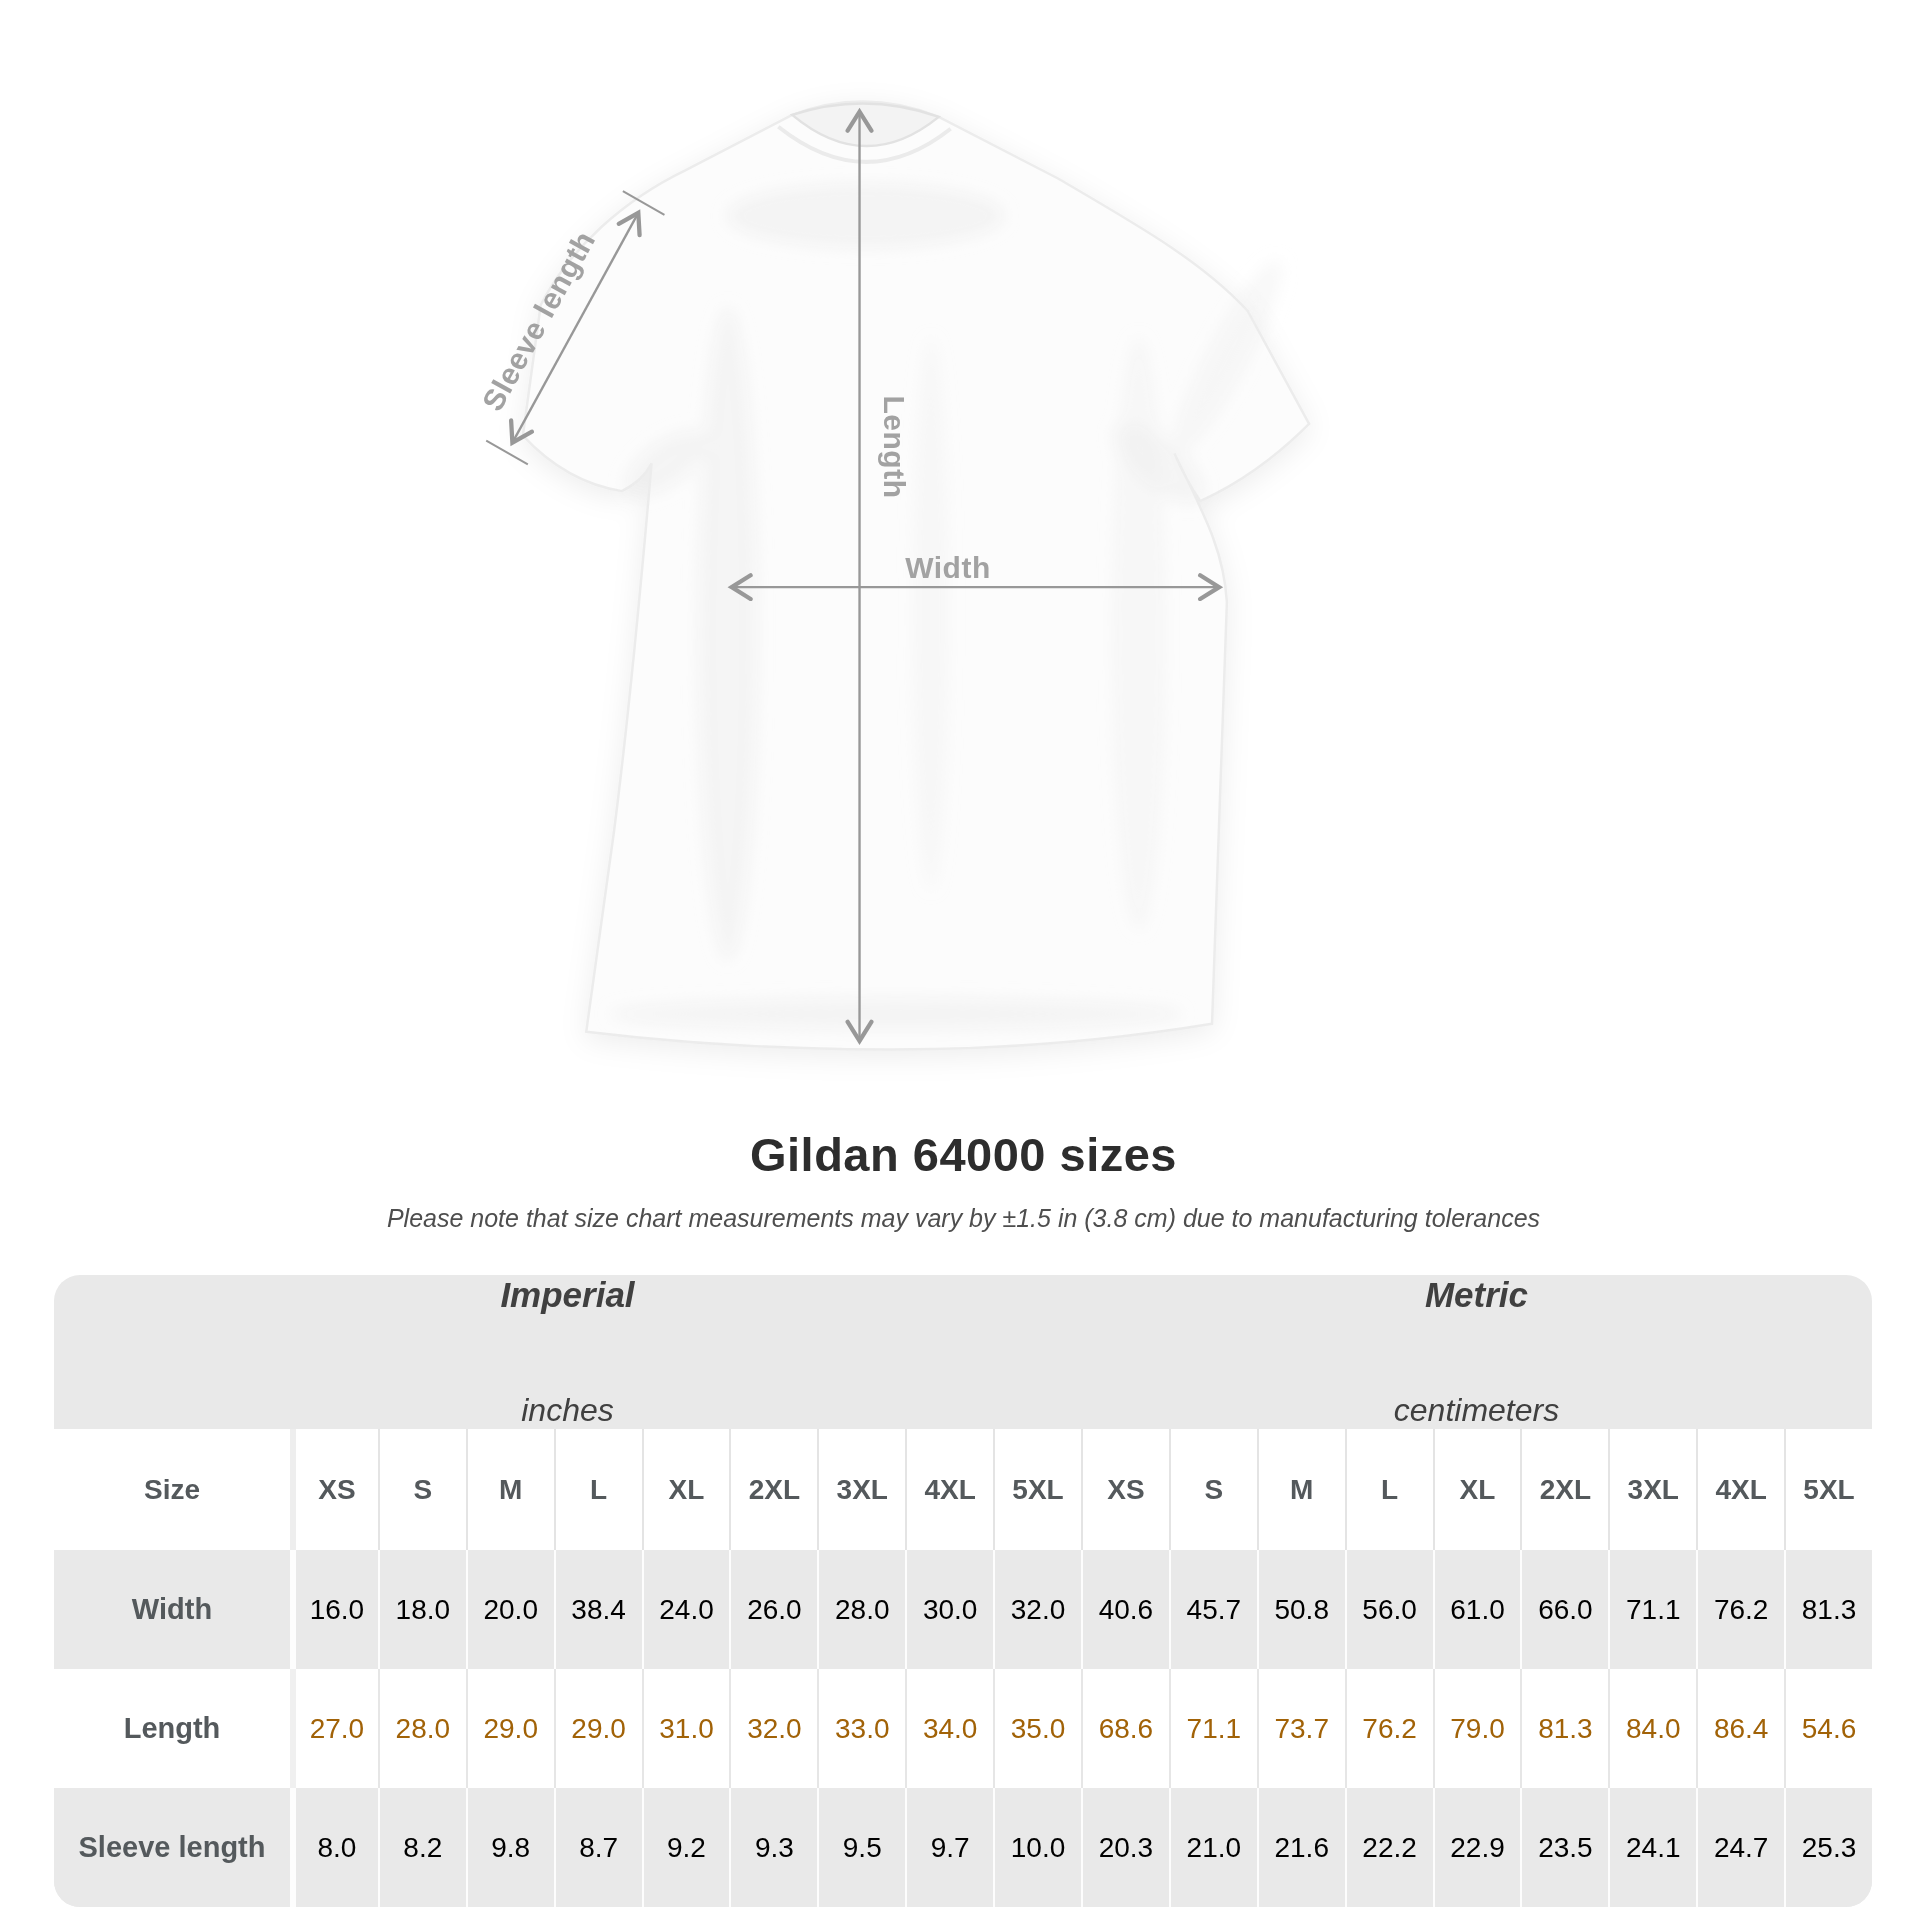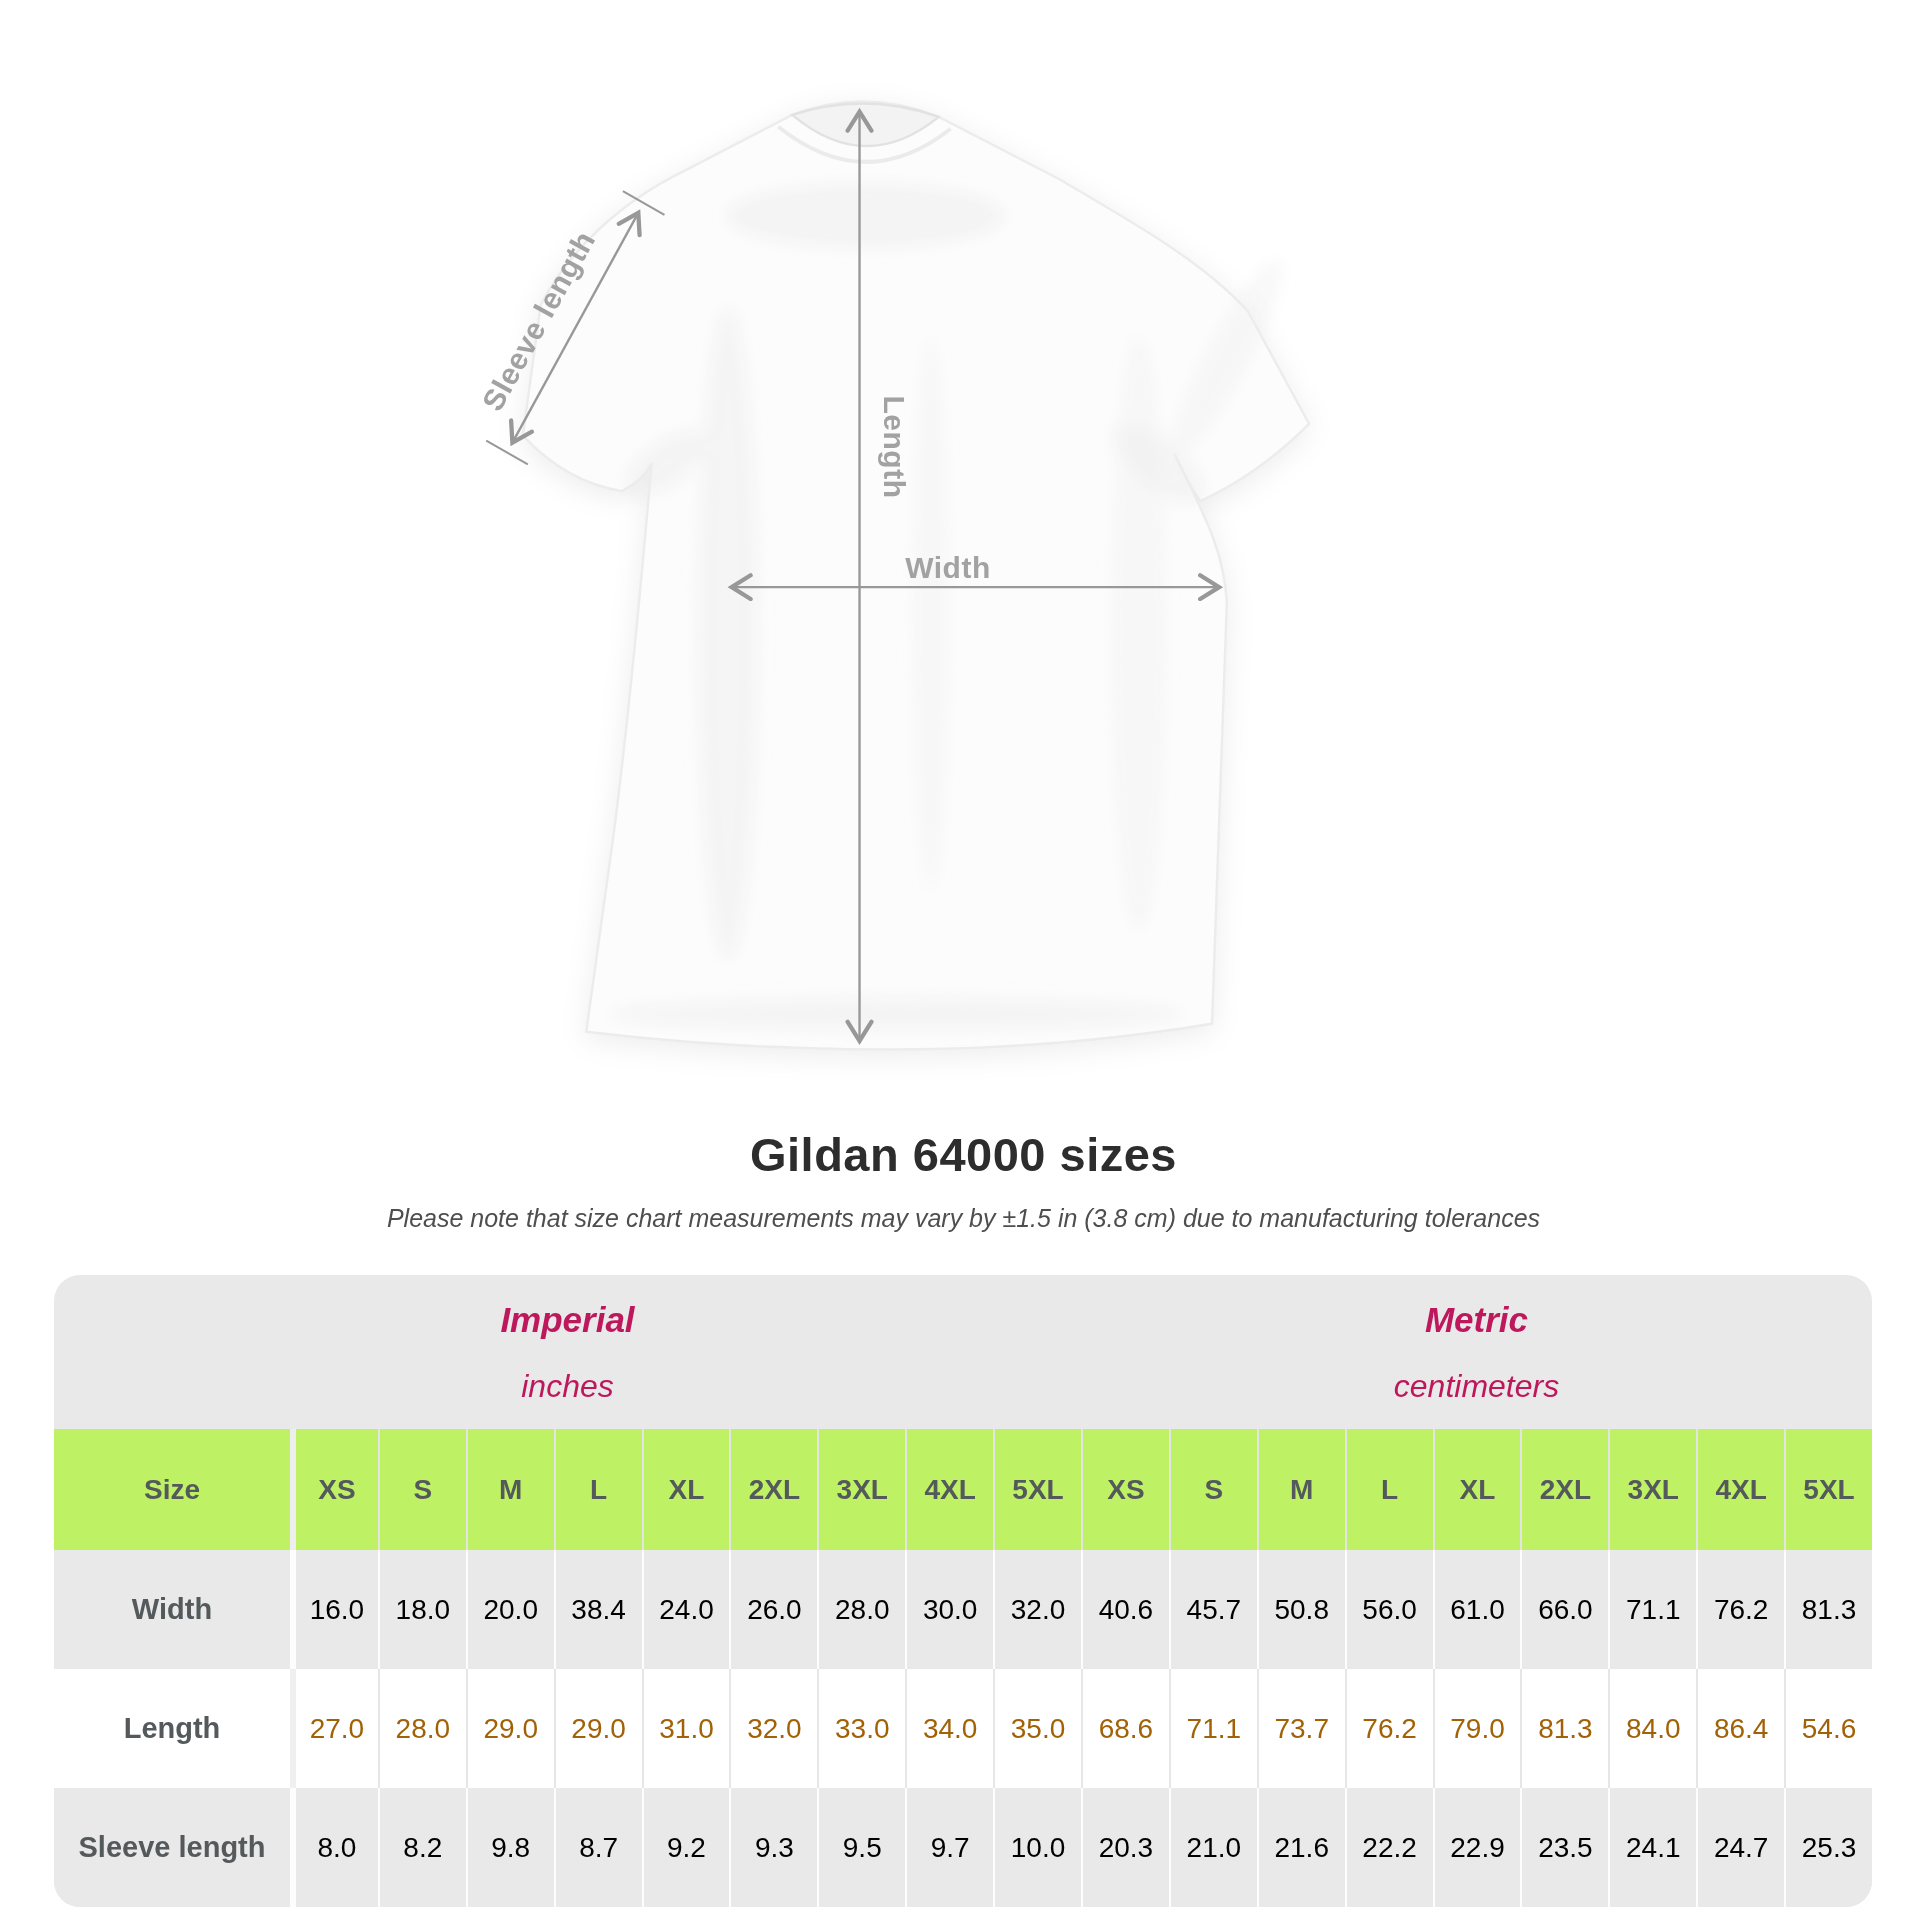--- a/index.html
+++ b/index.html
@@ -26,33 +26,33 @@
     position:absolute;top:1204px;left:0;width:100%;text-align:center;
     font-size:25px;font-style:italic;color:#4e4e4e;
   }
   
   .size-table{
     position:absolute;left:54px;top:1275px;width:1818px;height:632px;
     background:#e9e9e9;border-radius:26px;overflow:hidden;
   }
   .group-row{display:grid;grid-template-columns:236px repeat(18,1fr);height:154px;}
   .group-cell{
-    display:flex;flex-direction:column;justify-content:center;align-items:center;
-    gap:28px;color:#be185d;
+    display:flex;flex-direction:column;justify-content:space-between;align-items:center;
+    gap:28px;color:#404040;
   }
   .group-imperial{grid-column:1 / span 10;}
   .group-metric{grid-column:11 / span 9;}
   .group-name{font-size:35px;font-weight:bold;font-style:italic;}
   .group-unit{font-size:32px;font-style:italic;}
   .grid{
     display:grid;grid-template-columns:236px repeat(18,1fr);
     grid-template-rows:121px 119px 119px 119px;
   }
   .cell{display:flex;align-items:center;justify-content:center;font-size:28px;}
-  .hdr{background:#bef264;color:#54595c;font-weight:bold;border-left:2px solid #e4e4e4;}
+  .hdr{background:#ffffff;color:#54595c;font-weight:bold;border-left:2px solid #e4e4e4;}
   .val{background:#ffffff;color:#a16207;border-left:2px solid #e6e6e6;}
   .shaded{background:#e9e9e9;border-left:2px solid #fdfdfd;}
   .rowlabel{font-weight:bold;color:#54595c;font-size:29px;}
   .label-col{border-left:none !important;}
   .first-data{border-left-width:6px !important;}
   .hdr.first-data{border-left-color:#eeeeee;}
   .val.first-data{border-left-color:#f0f0f0;}
   .shaded.first-data{border-left-color:#fdfdfd;text-align:center;}
 </style>
 </head>

